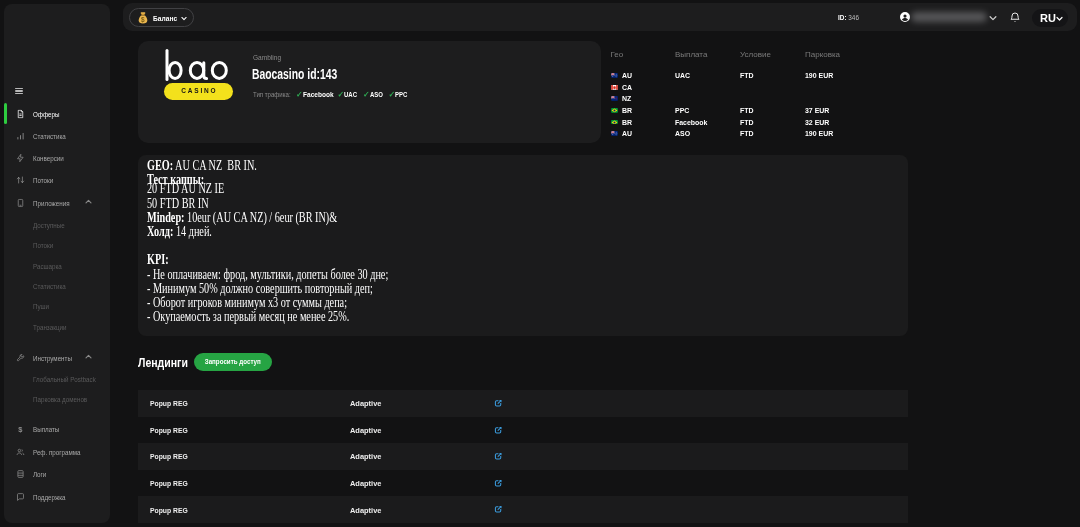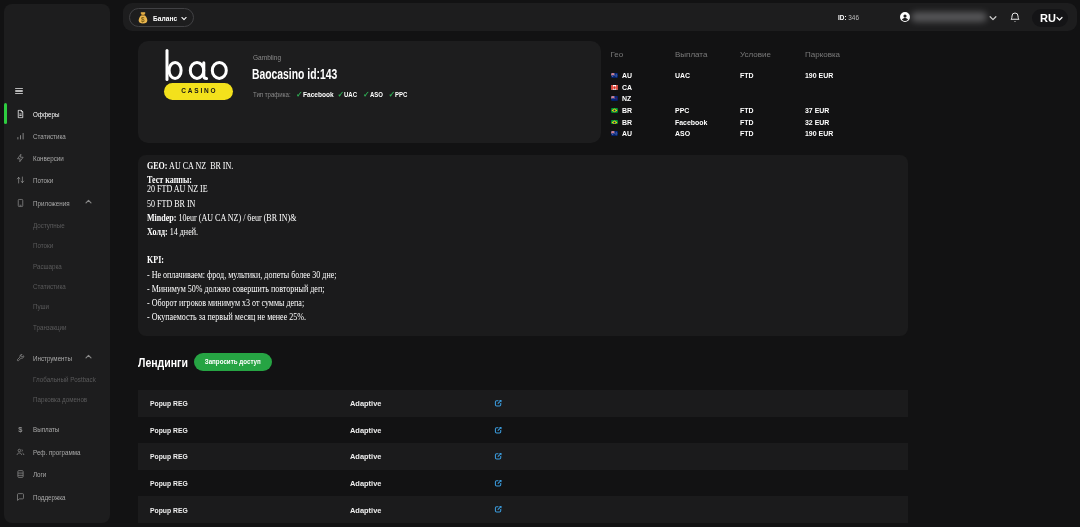--- a/index.html
+++ b/index.html
@@ -41,21 +41,21 @@
 #traffic > span.seg { position:absolute; top:0; }
 .tchk { color:#fff; font-weight:bold; }
 .chk { color:#2fae54; font-weight:bold; }
 
 
 .th { position:absolute; font-size:8px; color:#7b7b7b; }
 .td { position:absolute; font-size:8px; color:#fff; font-weight:bold; white-space:nowrap; transform:scaleX(0.87); transform-origin:0 0; }
 .flag { position:absolute; width:7px; height:4.8px; border-radius:1px; overflow:hidden; }
 
 
-#desc { position:absolute; left:137.5px; top:155px; width:770px; height:180.5px; background:#1b1b1c; border-radius:8px; padding:5.8px 9px 0; font-family:"Liberation Serif", serif; font-size:11px; line-height:9.5px; color:#fff; }
+#desc { position:absolute; left:137.5px; top:155px; width:770px; height:180.5px; background:#1b1b1c; border-radius:8px; padding:5.8px 9px 0; font-family:"Liberation Serif", serif; font-size:14px; line-height:9.5px; color:#fff; }
 #desc p { margin:0 0 4.7px; transform:scaleX(0.73); transform-origin:0 0; white-space:nowrap; }
 
 
 #lheading { position:absolute; left:137.5px; top:355px; font-size:13px; font-weight:bold; color:#fff; transform:scaleX(0.81); transform-origin:0 0; white-space:nowrap; }
 #reqbtn { position:absolute; left:194px; top:353.3px; width:78px; height:18.2px; background:#26a443; border-radius:9.1px; color:#fff; font-size:7.5px; font-weight:bold; text-align:center; line-height:18.2px; }
 #reqbtn span { display:inline-block; transform:scaleX(0.83); transform-origin:50% 50%; }
 .lrow { position:absolute; left:137.5px; width:770px; height:26.6px; }
 .lrow.odd { background:#1b1b1c; }
 .lrow .c1 { position:absolute; left:12.5px; top:50%; transform:translateY(-50%) scaleX(0.85); transform-origin:0 50%; font-size:8px; font-weight:bold; color:#efefef; }
 .lrow .c2 { position:absolute; left:212.5px; top:50%; transform:translateY(-50%) scaleX(0.93); transform-origin:0 50%; font-size:8px; font-weight:bold; color:#efefef; }

